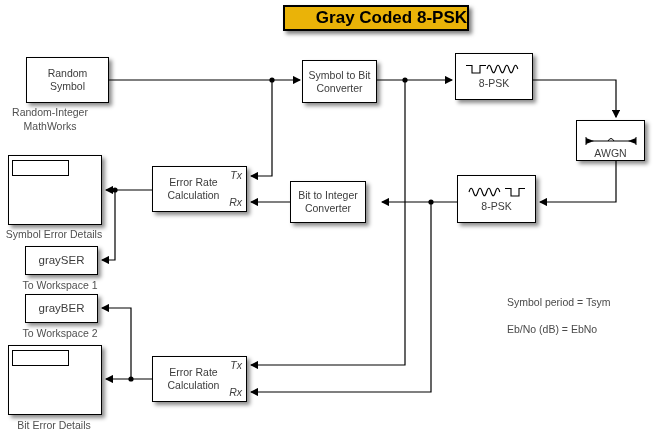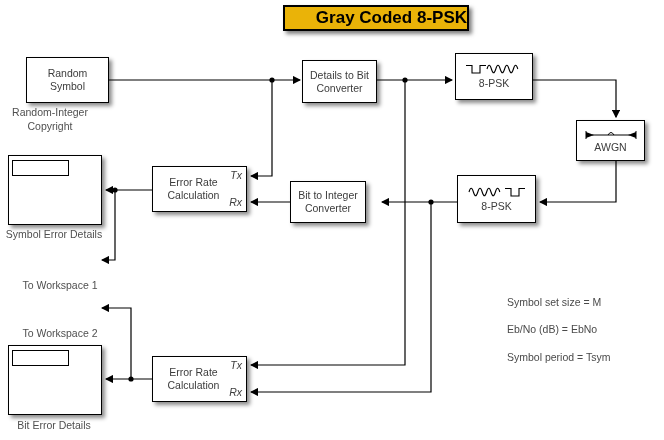--- a/index.html
+++ b/index.html
@@ -16,21 +16,21 @@
   }
   .title-box{
     position:absolute;left:243px;top:5px;width:182px;height:22px;z-index:2;
     background:#eab308;border:2px solid #000;box-shadow:3px 3px 4px rgba(0,0,0,0.5);
     display:flex;align-items:center;justify-content:flex-end;
     font-size:17px;font-weight:bold;color:#000;margin-left:40px;
   }
   .b-rand{left:10px;top:57px;width:81px;height:44px;margin-left:16px;}
   .b-i2b{left:302px;top:60px;width:73px;height:41px;}
   .b-mod{left:455px;top:53px;width:76px;height:45px;}
-  .b-awgn{left:576px;top:120px;width:67px;height:39px;}
+  .b-awgn{left:576px;top:120px;width:67px;height:39px;justify-content:flex-end;}
   .b-demod{left:457px;top:175px;width:77px;height:46px;}
   .b-b2i{left:290px;top:181px;width:74px;height:40px;}
   .b-erc1{left:152px;top:166px;width:93px;height:44px;}
   .b-erc2{left:152px;top:356px;width:93px;height:44px;}
   .b-sed{left:8px;top:155px;width:92px;height:68px;}
   .b-tw1{left:25px;top:246px;width:71px;height:27px;font-size:11.5px;}
   .b-tw2{left:25px;top:294px;width:71px;height:27px;font-size:11.5px;}
   .b-bed{left:8px;top:345px;width:92px;height:68px;}
   .erc-text{padding-right:12px;}
   .port-lbl{position:absolute;right:4px;font-size:10.5px;color:#3c3c3c;font-style:italic;}
@@ -88,25 +88,25 @@
   <div class="title-box">
     <span>Gray Coded 8-PSK</span>
   </div>
 
   <div class="block b-rand">
     <div>Random</div>
     <div>Symbol</div>
   </div>
   <div class="lbl lbl-rand">
     <span>Random-Integer</span><br>
-    <span>Copyright</span>
+    <span>MathWorks</span>
   </div>
 
   <div class="block b-i2b">
-    <div>Details to Bit</div>
+    <div>Symbol to Bit</div>
     <div>Converter</div>
   </div>
 
   <div class="block b-mod">
     <svg class="wave" width="58" height="13" viewBox="0 0 58 13">
       <g fill="none" stroke="#000" stroke-width="1.1">
         <path d="M1,2.5 h6 v7.5 h8 v-7.5 h6"></path>
         <path d="M22,6 q2.2,-7.5 4.4,0 q2.2,7.5 4.4,0 q2.2,-7.5 4.4,0 q2.2,7.5 4.4,0 q2.2,-7.5 4.4,0 q2.2,7.5 4.4,0 q2.2,-7.5 4.4,0"></path>
       </g>
     </svg>
@@ -150,38 +150,43 @@
     </div>
     <span class="port-lbl port-tx">Tx</span>
     <span class="port-lbl port-rx">Rx</span>
   </div>
 
   <div class="block b-sed">
     <div class="disp-rect"></div>
   </div>
   <div class="lbl lbl-sed">Symbol Error Details</div>
 
+  <div class="block b-tw1">
+    <div>graySER</div>
+  </div>
   <div class="lbl lbl-tw1">To Workspace 1</div>
 
+  <div class="block b-tw2">
+    <div>grayBER</div>
+  </div>
   <div class="lbl lbl-tw2">To Workspace 2</div>
 
   <div class="block b-bed">
     <div class="disp-rect"></div>
   </div>
   <div class="lbl lbl-bed">Bit Error Details</div>
 
   <div class="block b-erc2">
     <div class="erc-text">
       <div>Error Rate</div>
       <div>Calculation</div>
     </div>
     <span class="port-lbl port-tx">Tx</span>
     <span class="port-lbl port-rx">Rx</span>
   </div>
 
   <div class="anno">
-    <div>Symbol set size = M</div>
+    <div>Symbol period = Tsym</div>
     <div>Eb/No (dB) = EbNo</div>
-    <div>Symbol period = Tsym</div>
   </div>
 
 
 </div>
 
 </body></html>

